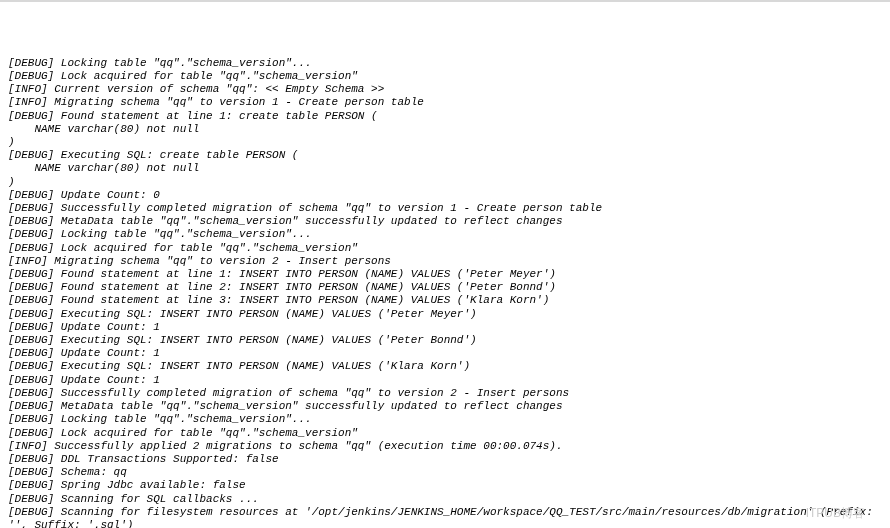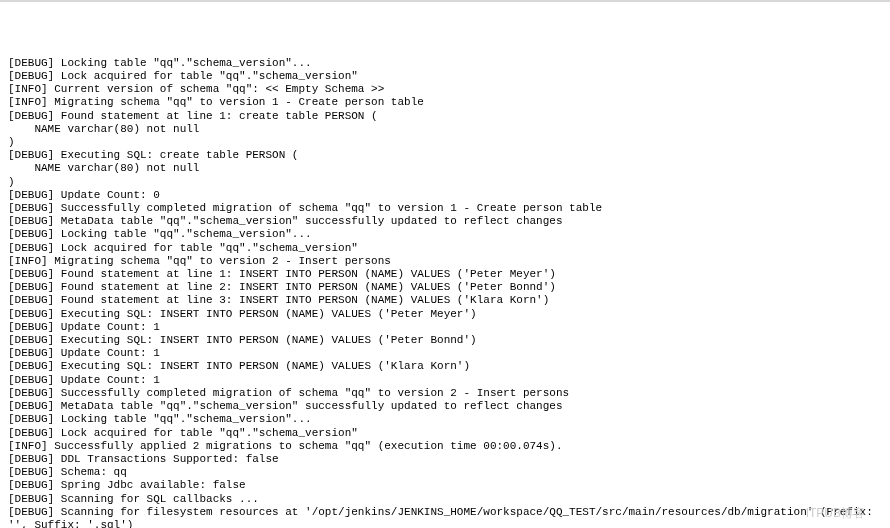--- a/index.html
+++ b/index.html
@@ -11,21 +11,21 @@
       font-size: 11px;
       line-height: 13.2px;
       color: #000000;
       padding: 2px 8px;
       overflow: hidden;
       position: relative;
       border-top: 2px solid #d8d8d8;
       white-space: pre-wrap;
       word-break: break-all;
     }
-    .log-line { display: block; }
+    .log-line { display: block; font-style: italic; }
     .watermark {
       position: absolute;
       right: 25px;
       bottom: 8px;
       color: #cccccc;
       font-family: Liberation Sans, sans-serif;
       font-size: 12px;
       pointer-events: none;
     }
   </style>

